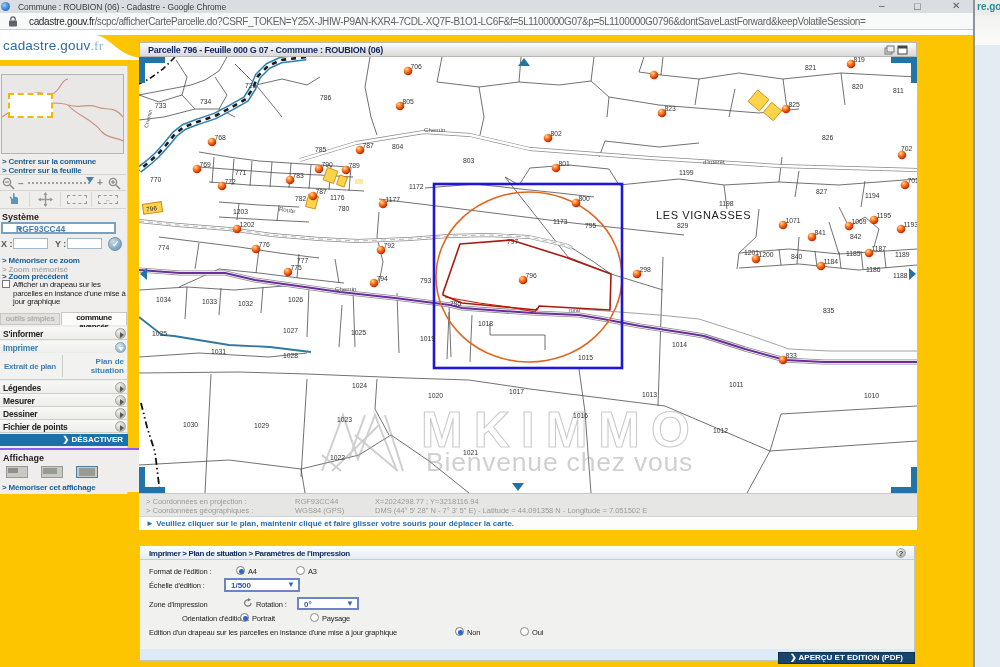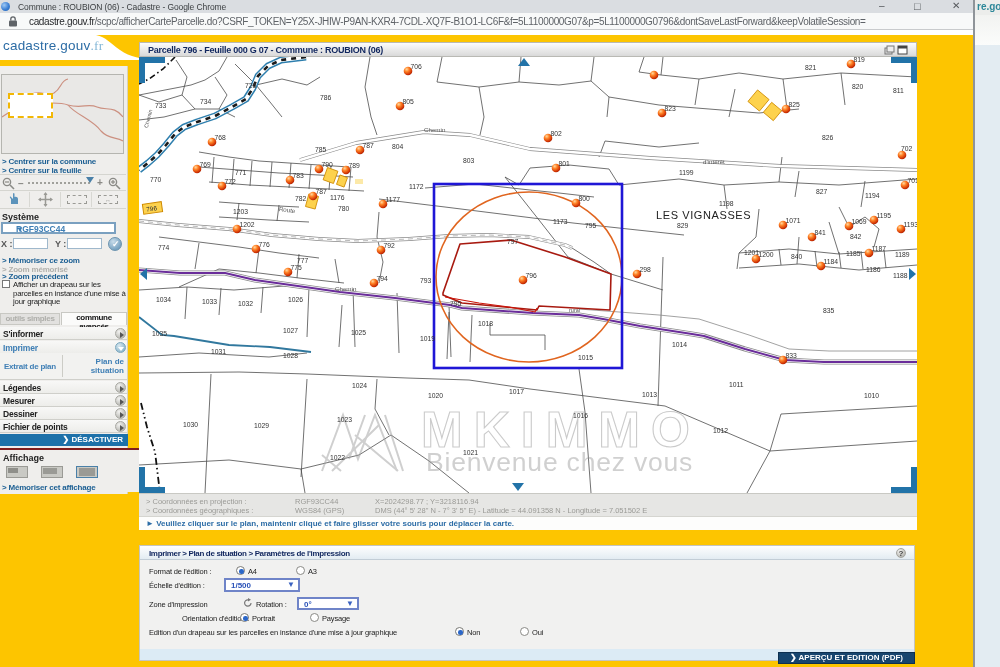--- a/index.html
+++ b/index.html
@@ -50,21 +50,21 @@
 .acc b { position:absolute; left:3px; top:2px; font-size:8.5px; color:#222; letter-spacing:-0.2px; }
 .acc .blue { color:#3f7fb5; }
 .cball { position:absolute; right:1px; top:1px; width:11px; height:11px; border-radius:50%; background:radial-gradient(circle at 35% 30%, #f2f2f0, #b9b9b4 75%); border:1px solid #a8a8a2; }
 .cball:after { content:""; position:absolute; left:4px; top:2.5px; border-left:4px solid #555; border-top:3px solid transparent; border-bottom:3px solid transparent; }
 .cballdn { background:radial-gradient(circle at 35% 30%, #d8e8f0, #8fb8cd 75%); border:1px solid #7ba6bd; }
 .cballdn:after { border-left:3.5px solid transparent; border-right:3.5px solid transparent; border-top:4.5px solid #fff; border-left-width:3.5px; left:2px; top:3.5px; border-left-color:transparent; }
 #subpanel { left:0; top:287px; width:127px; height:27px; background:#f2f2f0; border-bottom:1px solid #cfcfca; }
 #subpanel .v { position:absolute; left:62px; top:2px; width:1px; height:22px; background:#ccccc6; }
 #subpanel a { position:absolute; color:#3f7fb5; font-size:8px; font-weight:bold; text-align:center; }
 #desact { left:0; top:368px; width:128px; height:12px; background:#1d71a9; color:#fff; font-size:8px; padding-top:1px; font-weight:bold; text-align:right; padding-right:5px; }
-#affpanel { left:0; top:382px; width:143px; height:44px; background:#efeeec; border-top:2px solid #7f1d1d; }
+#affpanel { left:0; top:382px; width:143px; height:44px; background:#efeeec; border-top:2px solid #8b5cf6; }
 .thumb { position:absolute; top:16px; width:22px; height:12px; background:#c9c9c4; border:1px solid #9a9a95; }
 
 #maphdr { left:139px; top:42px; width:778px; height:15px; background:linear-gradient(#fcfcfc,#d9d9d9); border:1px solid #b9b9b4; }
 #maphdr b { position:absolute; left:8px; top:2px; font-size:9px; letter-spacing:-0.25px; color:#10265e; }
 #mapbox { left:139px; top:57px; width:778px; height:436px; background:#fff; overflow:hidden; }
 #coordbar { left:139px; top:493px; width:778px; height:23px; background:#e6e6e4; border-top:1px solid #c9c9c4; font-size:7.5px; color:#9a9a96; }
 #coordbar div { position:absolute; white-space:nowrap; }
 #msgbar { left:139px; top:516px; width:778px; height:14px; background:#fdfdfc; border-top:1px solid #d5d5d0;padding-left:40px; }
 #msgbar b { position:absolute; left:7px; top:2px; font-size:8px; color:#2d6da6; }
 

